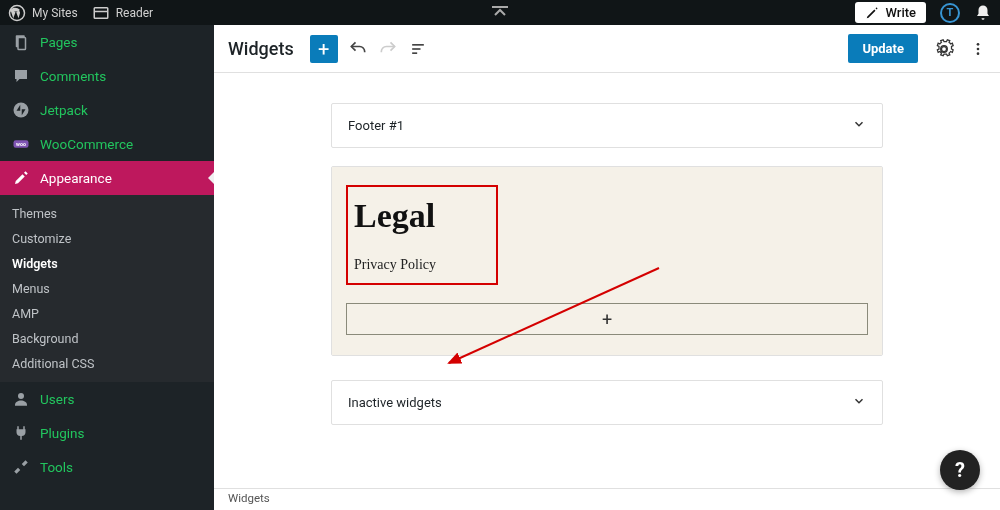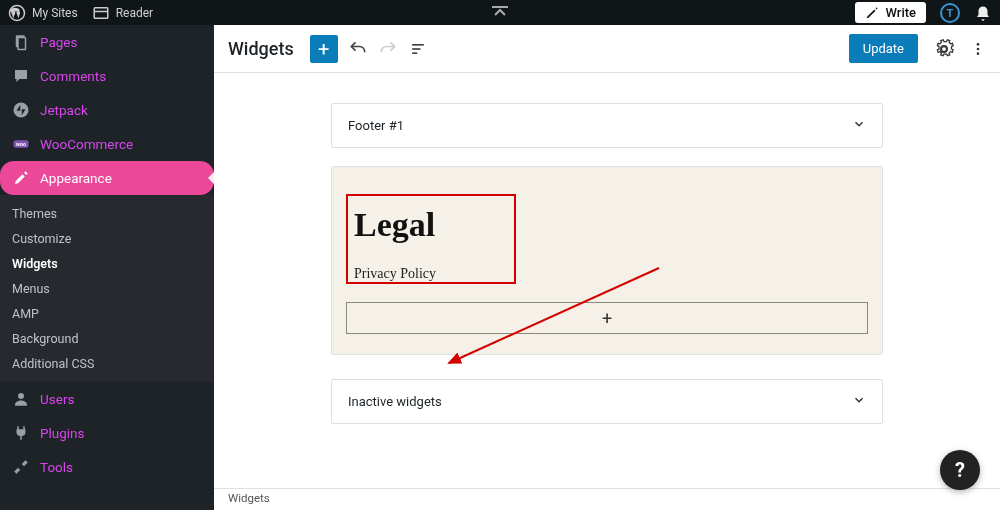--- a/index.html
+++ b/index.html
@@ -1,52 +1,52 @@
 <!DOCTYPE html>
 <html><head>
 <meta charset="utf-8">
 <style>
   * { margin:0; padding:0; box-sizing:border-box; font-family:-apple-system,BlinkMacSystemFont,"Segoe UI",Roboto,sans-serif; }
   body { width:1000px; height:510px; overflow:hidden; background:#f0f0f1; font-size:13px; color:#1d2327; }
 
   
   .adminbar { position:absolute; top:0; left:0; right:0; height:25px; background:#101517; color:#ccc; display:flex; align-items:center; padding:0 8px; z-index:100; }
-  .adminbar-left, .adminbar-right { display:flex; align-items:flex-end; gap:14px; }
+  .adminbar-left, .adminbar-right { display:flex; align-items:center; gap:14px; }
   .adminbar-right { margin-left:auto; }
   .adminbar .item { display:flex; align-items:center; gap:6px; font-size:12px; cursor:pointer; color:#d0d0d0; }
   .adminbar .write { background:#fff; color:#111; padding:3px 10px; border-radius:3px; font-weight:500; display:flex; align-items:center; gap:6px; }
   .avatar-circle { width:20px; height:20px; border-radius:50%; border:2px solid #3895d3; display:flex; align-items:center; justify-content:center; font-size:11px; font-weight:bold; color:#3895d3; }
   .bell { width:18px; height:18px; position:relative; }
   .jump-icon { margin:0 auto; color:#aaa; font-size:14px; position:absolute; left:50%; transform:translateX(-50%); }
 
   
   .sidebar { position:absolute; top:25px; left:0; width:214px; bottom:0; background:#1d2327; color:#c3c4c7; overflow:hidden; }
-  .sidebar .menu-item { display:flex; align-items:center; gap:10px; padding:8px 12px; font-size:13.5px; cursor:pointer; color:#d946ef; }
-  .sidebar .menu-item.active { background:#ec4899; color:#fff; position:relative;border-radius:14px; }
+  .sidebar .menu-item { display:flex; align-items:center; gap:10px; padding:8px 12px; font-size:13.5px; cursor:pointer; color:#22c55e; }
+  .sidebar .menu-item.active { background:#be185d; color:#fff; position:relative; }
   .sidebar .menu-item.active::after { content:""; position:absolute; right:0; top:50%; transform:translateY(-50%); border:6px solid transparent; border-right-color:#f0f0f1; }
   .submenu { background:#262a2e; padding:6px 0; }
   .submenu .sub-item { padding:5px 12px; font-size:12.5px; color:#bfc3c7; cursor:pointer; }
   .submenu .sub-item.current { color:#fff; font-weight:600; }
 
   
   .main { position:absolute; top:25px; left:214px; right:0; bottom:0; background:#fff; display:flex; flex-direction:column; }
   .editor-header { height:48px; border-bottom:1px solid #e0e0e0; display:flex; align-items:center; padding:0 14px; gap:10px; }
   .editor-title { font-size:18px; font-weight:500; margin-right:6px; }
   .add-btn { width:28px; height:28px; background:#0a7cba; color:#fff; display:flex; align-items:center; justify-content:center; font-size:20px; border-radius:2px; cursor:pointer; }
   .tool-icon { color:#555; cursor:pointer; display:flex; align-items:center; }
   .tool-icon.dis { color:#bbb; }
   .header-right { margin-left:auto; display:flex; align-items:center; gap:16px; }
-  .update-btn { background:#0a7cba; color:#fff; padding:7px 14px; border-radius:2px; font-size:13px; cursor:pointer; }
+  .update-btn { background:#0a7cba; color:#fff; padding:7px 14px; border-radius:2px; font-size:13px; cursor:pointer;font-weight:bold; }
 
   .canvas { flex:1; overflow:auto; background:#fff; position:relative; }
   .widget-area { width:552px; margin:0 auto; }
   .panel { border:1px solid #e0e0e0; border-radius:2px; margin-top:18px; background:#fff; }
   .panel-head { display:flex; align-items:center; justify-content:space-between; padding:12px 16px; font-size:13px; cursor:pointer; }
   .panel-body { background:#f5f1e8; padding:18px 14px 20px; }
-  .annot-box { border:2px solid #d40000; padding:10px 6px 0 6px; width:170px;margin-top:9px; }
+  .annot-box { border:2px solid #d40000; padding:10px 6px 10px 6px; width:152px; }
   .block-heading { font-family:Georgia,serif; font-size:34px; font-weight:900; color:#111; }
   .block-link { font-family:Georgia,serif; font-size:14px; color:#222; margin-top:22px; }
   .block-add { margin-top:18px; border:1px solid #8a8a7a; height:32px; display:flex; align-items:center; justify-content:center; cursor:pointer; font-size:18px; color:#333; }
   .inactive-panel { margin-top:24px; margin-bottom:40px; }
 
   .footer-bar { height:22px; border-top:1px solid #e0e0e0; padding:2px 14px; font-size:11.5px; color:#555; background:#fff; }
 
   
   .arrow-svg { position:absolute; pointer-events:none; }
 

